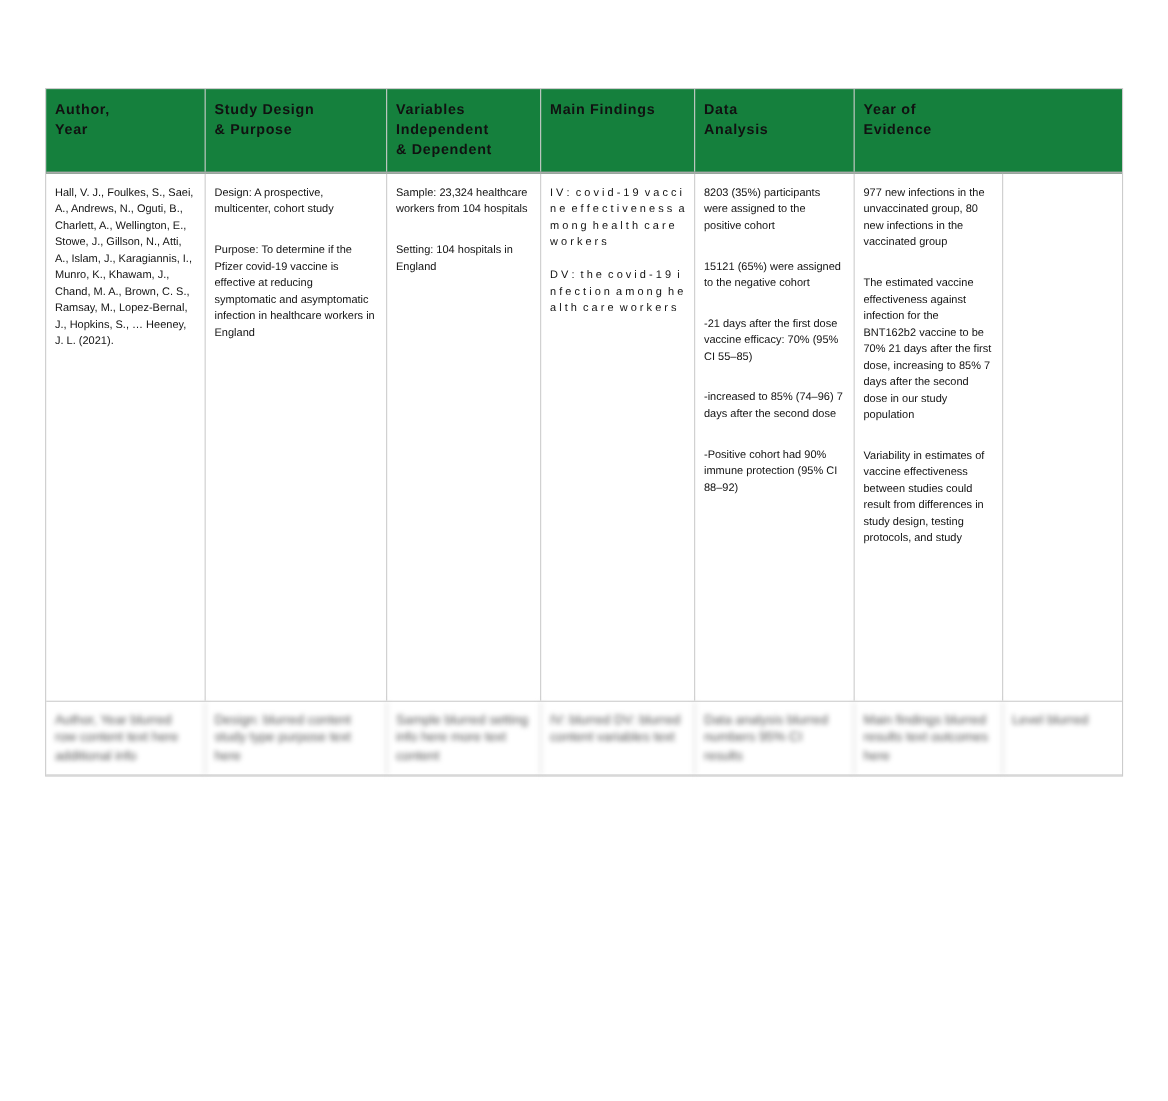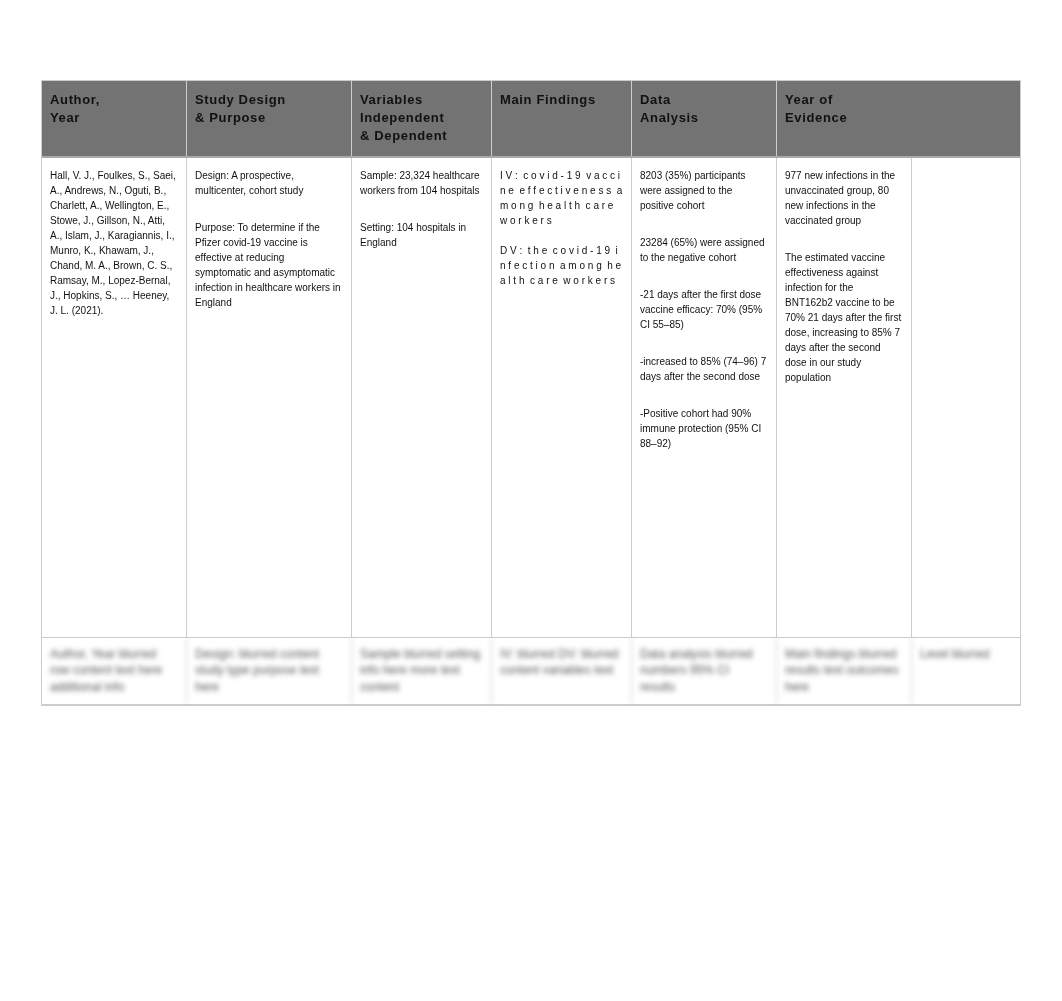--- a/index.html
+++ b/index.html
@@ -11,21 +11,21 @@
       padding: 20px;
     }
     .table-wrapper {
       width: 980px;
       margin: 60px auto 0;
       border: 1px solid #ccc;
     }
     .table-header {
       display: grid;
       grid-template-columns: 145px 165px 140px 140px 145px 135px 110px;
-      background: #737373;
+      background: #15803d;
       border-bottom: 2px solid #aaa;
     }
     .table-header .col-head {
       padding: 10px 8px;
       font-weight: bold;
       font-size: 13px;
       letter-spacing: 0.05em;
       border-right: 1px solid #ccc;
       line-height: 1.4;
       white-space: pre-line;
@@ -101,28 +101,29 @@
       <p>Sample: 23,324 healthcare workers from 104 hospitals</p>
       <p>Setting: 104 hospitals in England</p>
     </div>
     <div class="cell">
       <p>I V :&nbsp; c o v i d - 1 9&nbsp; v a c c i n e&nbsp; e f f e c t i v e n e s s&nbsp; a m o n g&nbsp; h e a l t h&nbsp; c a r e&nbsp; w o r k e r s</p>
       <br>
       <p>D V :&nbsp; t h e&nbsp; c o v i d - 1 9&nbsp; i n f e c t i o n&nbsp; a m o n g&nbsp; h e a l t h&nbsp; c a r e&nbsp; w o r k e r s</p>
     </div>
     <div class="cell">
       <p>8203 (35%) participants were assigned to the positive cohort</p>
-      <p>23284 (65%) were assigned to the negative cohort</p>
+      <p>15121 (65%) were assigned to the negative cohort</p>
       <p>-21 days after the first dose vaccine efficacy: 70% (95% CI 55–85)</p>
       <p>-increased to 85% (74–96) 7 days after the second dose</p>
       <p>-Positive cohort had 90% immune protection (95% CI 88–92)</p>
     </div>
     <div class="cell">
       <p>977 new infections in the unvaccinated group, 80 new infections in the vaccinated group</p>
       <p>The estimated vaccine effectiveness against infection for the BNT162b2 vaccine to be 70% 21 days after the first dose, increasing to 85% 7 days after the second dose in our study population</p>
+      <p>Variability in estimates of vaccine effectiveness between studies could result from differences in study design, testing protocols, and study</p>
     </div>
     <div class="cell"></div>
   </div>
 
   <div class="table-row-blurred">
     <div class="cell">Author, Year blurred row content text here additional info</div>
     <div class="cell">Design: blurred content study type purpose text here</div>
     <div class="cell">Sample blurred setting info here more text content</div>
     <div class="cell">IV: blurred DV: blurred content variables text</div>
     <div class="cell">Data analysis blurred numbers 95% CI results</div>

